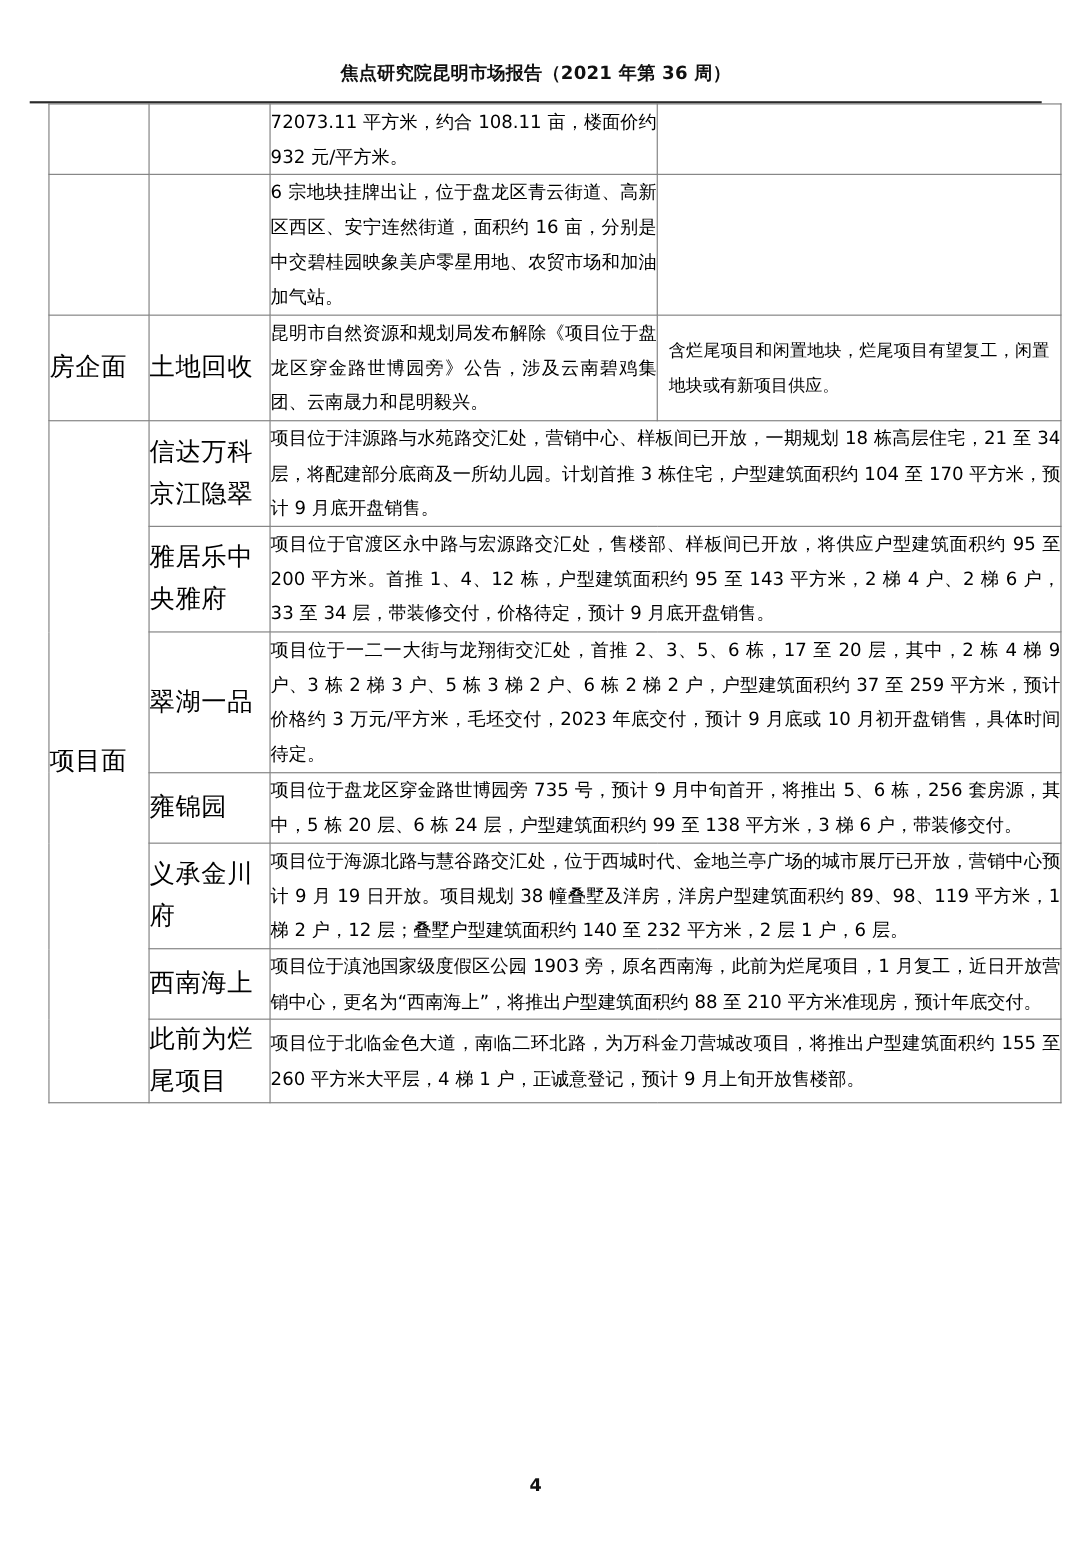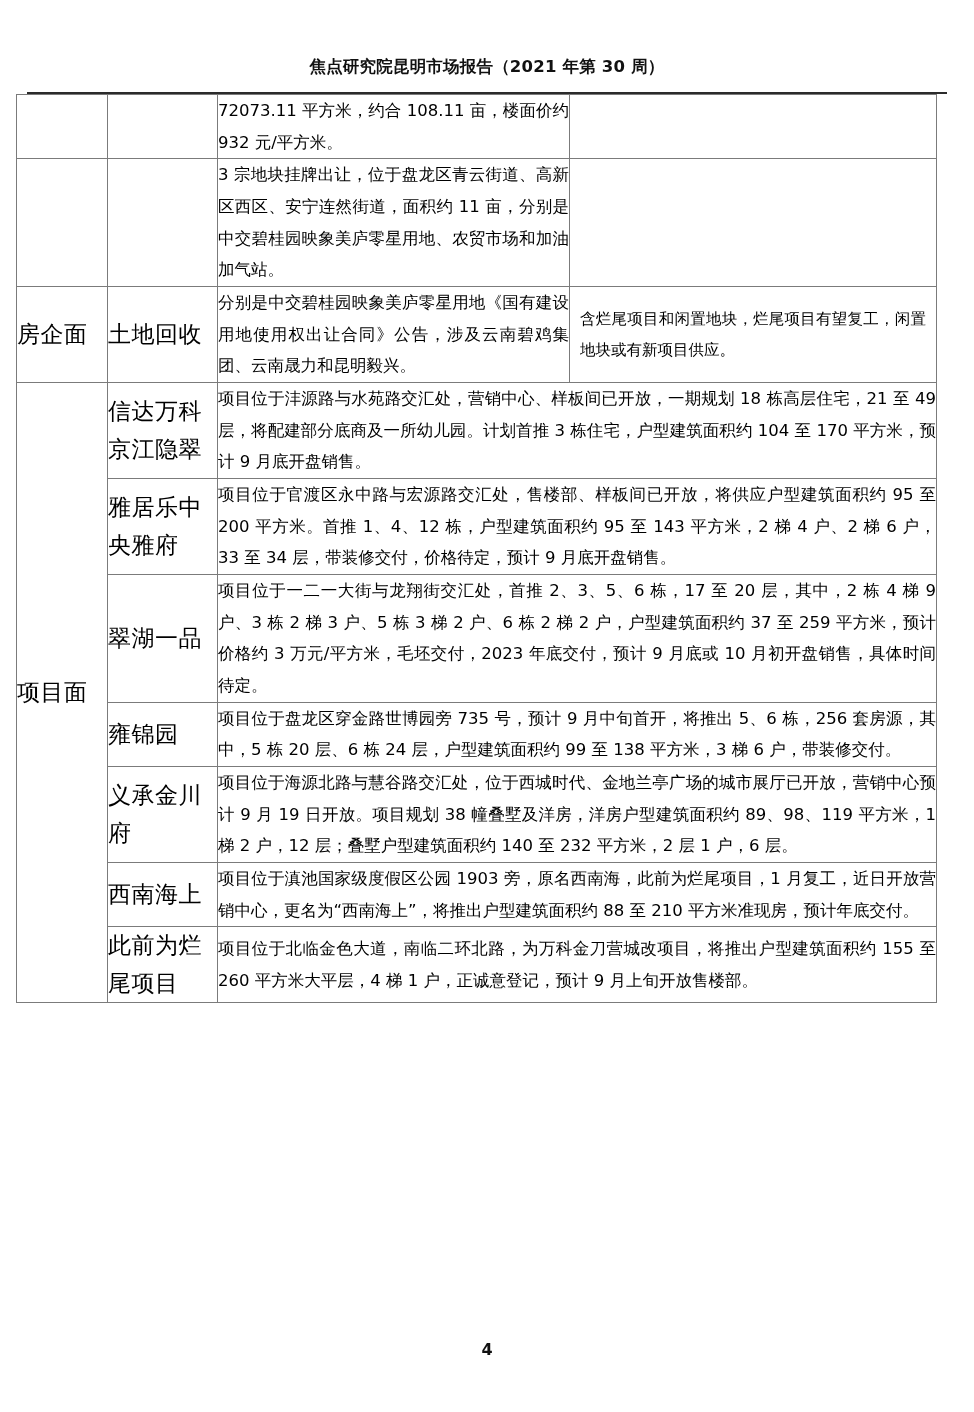--- a/index.html
+++ b/index.html
@@ -42,21 +42,21 @@
     left: 27px;
     width: 920px;
     height: 2px;
     background: #2b2b2b;
   }
 
   
   .tbl-wrap {
     position: absolute;
     top: 94px;
-    left: 16px;
+    left: 44px;
     width: 920px;
   }
 
   table.report {
     border-collapse: collapse;
     table-layout: fixed;
     width: 920px;
     font-size: 16.5px;
   }
 
@@ -109,21 +109,21 @@
     font-size: 16px;
     font-weight: 700;
     color: #111;
   }
 </style>
 </head>
 <body>
 
 <div class="page">
 
-  <div class="header">焦点研究院昆明市场报告（2021 年第 30 周）</div>
+  <div class="header">焦点研究院昆明市场报告（2021 年第 36 周）</div>
   <div class="header-rule"></div>
 
   <div class="tbl-wrap">
     <table class="report">
       <colgroup>
         <col class="c1">
           <col class="c2">
           <col class="c3">
           <col class="c4">
       </colgroup>
@@ -132,35 +132,35 @@
         <tr>
           <td class="lbl empty-cell"></td>
           <td class="lbl empty-cell"></td>
           <td class="body-cell">72073.11 平方米，约合 108.11 亩，楼面价约 932 元/平方米。</td>
           <td class="body-cell note empty-cell"></td>
         </tr>
 
         <tr>
           <td class="lbl empty-cell"></td>
           <td class="lbl empty-cell"></td>
-          <td class="body-cell">3 宗地块挂牌出让，位于盘龙区青云街道、高新区西区、安宁连然街道，面积约 11 亩，分别是中交碧桂园映象美庐零星用地、农贸市场和加油加气站。</td>
+          <td class="body-cell">6 宗地块挂牌出让，位于盘龙区青云街道、高新区西区、安宁连然街道，面积约 16 亩，分别是中交碧桂园映象美庐零星用地、农贸市场和加油加气站。</td>
           <td class="body-cell note empty-cell"></td>
         </tr>
 
         <tr>
           <td class="lbl">房企面</td>
           <td class="lbl">土地回收</td>
-          <td class="body-cell">分别是中交碧桂园映象美庐零星用地《国有建设用地使用权出让合同》公告，涉及云南碧鸡集团、云南晟力和昆明毅兴。</td>
+          <td class="body-cell">昆明市自然资源和规划局发布解除《项目位于盘龙区穿金路世博园旁》公告，涉及云南碧鸡集团、云南晟力和昆明毅兴。</td>
           <td class="body-cell note">含烂尾项目和闲置地块，烂尾项目有望复工，闲置地块或有新项目供应。</td>
         </tr>
 
         <tr>
           <td class="lbl" rowspan="7">项目面</td>
           <td class="lbl">信达万科京江隐翠</td>
-          <td class="body-cell" colspan="2">项目位于沣源路与水苑路交汇处，营销中心、样板间已开放，一期规划 18 栋高层住宅，21 至 49 层，将配建部分底商及一所幼儿园。计划首推 3 栋住宅，户型建筑面积约 104 至 170 平方米，预计 9 月底开盘销售。</td>
+          <td class="body-cell" colspan="2">项目位于沣源路与水苑路交汇处，营销中心、样板间已开放，一期规划 18 栋高层住宅，21 至 34 层，将配建部分底商及一所幼儿园。计划首推 3 栋住宅，户型建筑面积约 104 至 170 平方米，预计 9 月底开盘销售。</td>
         </tr>
 
         <tr>
           <td class="lbl">雅居乐中央雅府</td>
           <td class="body-cell" colspan="2">项目位于官渡区永中路与宏源路交汇处，售楼部、样板间已开放，将供应户型建筑面积约 95 至 200 平方米。首推 1、4、12 栋，户型建筑面积约 95 至 143 平方米，2 梯 4 户、2 梯 6 户，33 至 34 层，带装修交付，价格待定，预计 9 月底开盘销售。</td>
         </tr>
 
         <tr>
           <td class="lbl">翠湖一品</td>
           <td class="body-cell" colspan="2">项目位于一二一大街与龙翔街交汇处，首推 2、3、5、6 栋，17 至 20 层，其中，2 栋 4 梯 9 户、3 栋 2 梯 3 户、5 栋 3 梯 2 户、6 栋 2 梯 2 户，户型建筑面积约 37 至 259 平方米，预计价格约 3 万元/平方米，毛坯交付，2023 年底交付，预计 9 月底或 10 月初开盘销售，具体时间待定。</td>

